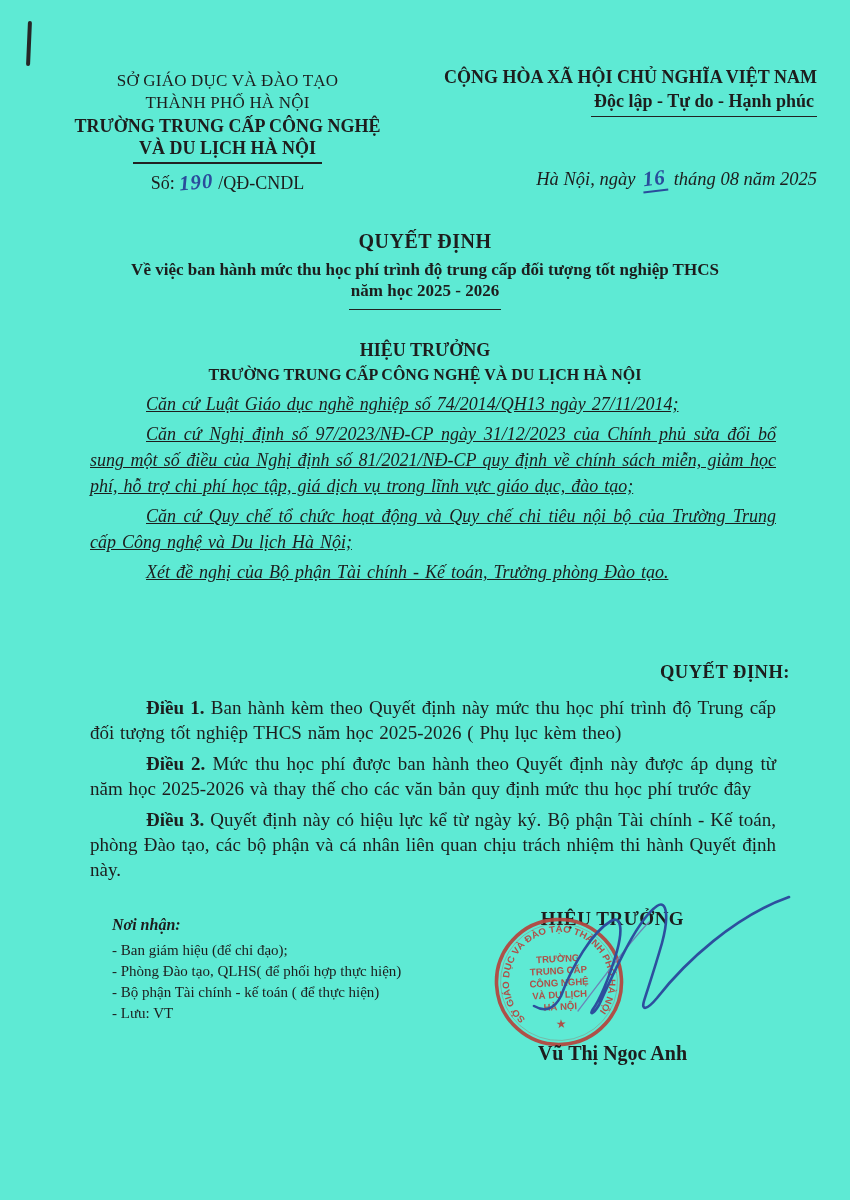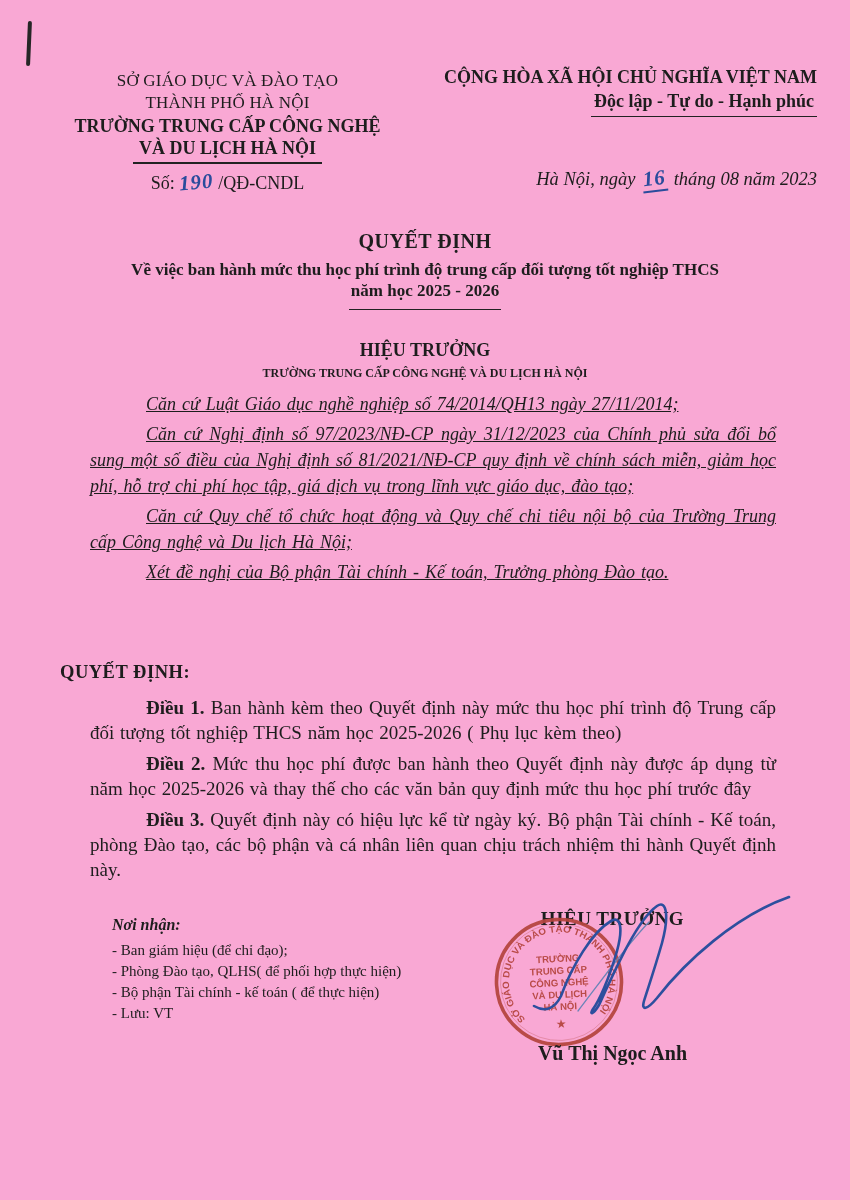--- a/index.html
+++ b/index.html
@@ -1,20 +1,20 @@
 <!DOCTYPE html>
 <html><head>
 <meta charset="utf-8">
 <style>
   * { margin:0; padding:0; box-sizing:border-box; }
   html,body { width:850px; height:1200px; }
   body { background:#fdfdfa; }
   .page {
     position:relative; width:850px; height:1200px;
-    background:#f9a8d4; overflow:hidden;
+    background:#5eead4; overflow:hidden;
     font-family:"Liberation Serif","DejaVu Serif",serif;
     color:#1d1d1d;
   }
   .staple-mark {
     position:absolute; left:27px; top:21px; width:4px; height:45px;
     background:#262626; border-radius:2px; transform:rotate(2.5deg);
   }
   
   .hdr-left {
     position:absolute; left:60px; top:70px; width:335px;
@@ -40,29 +40,29 @@
   .hand.day { border-bottom:2px solid #2a4c9c; transform:rotate(-7deg); padding:0 1px 1px 1px; margin:0 2px; }
   
   .title-block { position:absolute; left:60px; top:230px; width:730px; text-align:center; }
   .title-block .t1 { font-size:20px; font-weight:bold; letter-spacing:.5px; }
   .title-block .t2 { font-size:17px; font-weight:bold; margin-top:5px; line-height:23px; }
   .title-block .t3 { font-size:17px; font-weight:bold; }
   .title-block .t3 span { display:inline-block; border-bottom:1.5px solid #222; padding:0 2px 8px 2px; }
   
   .authority { position:absolute; left:60px; top:340px; width:730px; text-align:center; }
   .authority .a1 { font-size:18px; font-weight:bold; }
-  .authority .a2 { font-size:12px; font-weight:bold; margin-top:5px; }
+  .authority .a2 { font-size:16px; font-weight:bold; margin-top:5px; }
   
   .preamble { position:absolute; left:90px; top:391px; width:686px; }
   .preamble p {
     font-style:italic; font-size:18px; line-height:26px; word-spacing:1.5px;
     text-align:justify; text-indent:56px; margin:0 0 4px 0;text-decoration:underline;
   }
   
-  .decree-heading { position:absolute; left:60px; top:662px; width:730px; text-align:left;
+  .decree-heading { position:absolute; left:60px; top:662px; width:730px; text-align:right;
     font-size:18.5px; font-weight:bold; letter-spacing:.5px; }
   .articles { position:absolute; left:90px; top:695px; width:686px; }
   .articles p {
     font-size:19px; line-height:25px; word-spacing:1px;
     text-align:justify; text-indent:56px; margin:0 0 6px 0;
   }
   .article-label { font-weight:bold; }
   
   .footer { position:absolute; left:90px; top:908px; width:700px; height:190px; }
   .recipients { position:absolute; left:22px; top:8px; width:330px; }
@@ -93,21 +93,21 @@
       <span>/QĐ-CNDL</span>
     </div>
   </div>
 
   <div class="hdr-right">
     <div class="l1">CỘNG HÒA XÃ HỘI CHỦ NGHĨA VIỆT NAM</div>
     <div class="l2"><span>Độc lập - Tự do - Hạnh phúc</span></div>
     <div class="date-line">
       <span>Hà Nội, ngày</span>
       <span class="hand day">16</span>
-      <span>tháng 08  năm 2023</span>
+      <span>tháng 08  năm 2025</span>
     </div>
   </div>
 
   <div class="title-block">
     <div class="t1">QUYẾT ĐỊNH</div>
     <div class="t2">Về việc ban hành mức thu học phí trình độ trung cấp đối tượng tốt nghiệp THCS</div>
     <div class="t3"><span>năm học 2025 - 2026</span></div>
   </div>
 
   <div class="authority">

